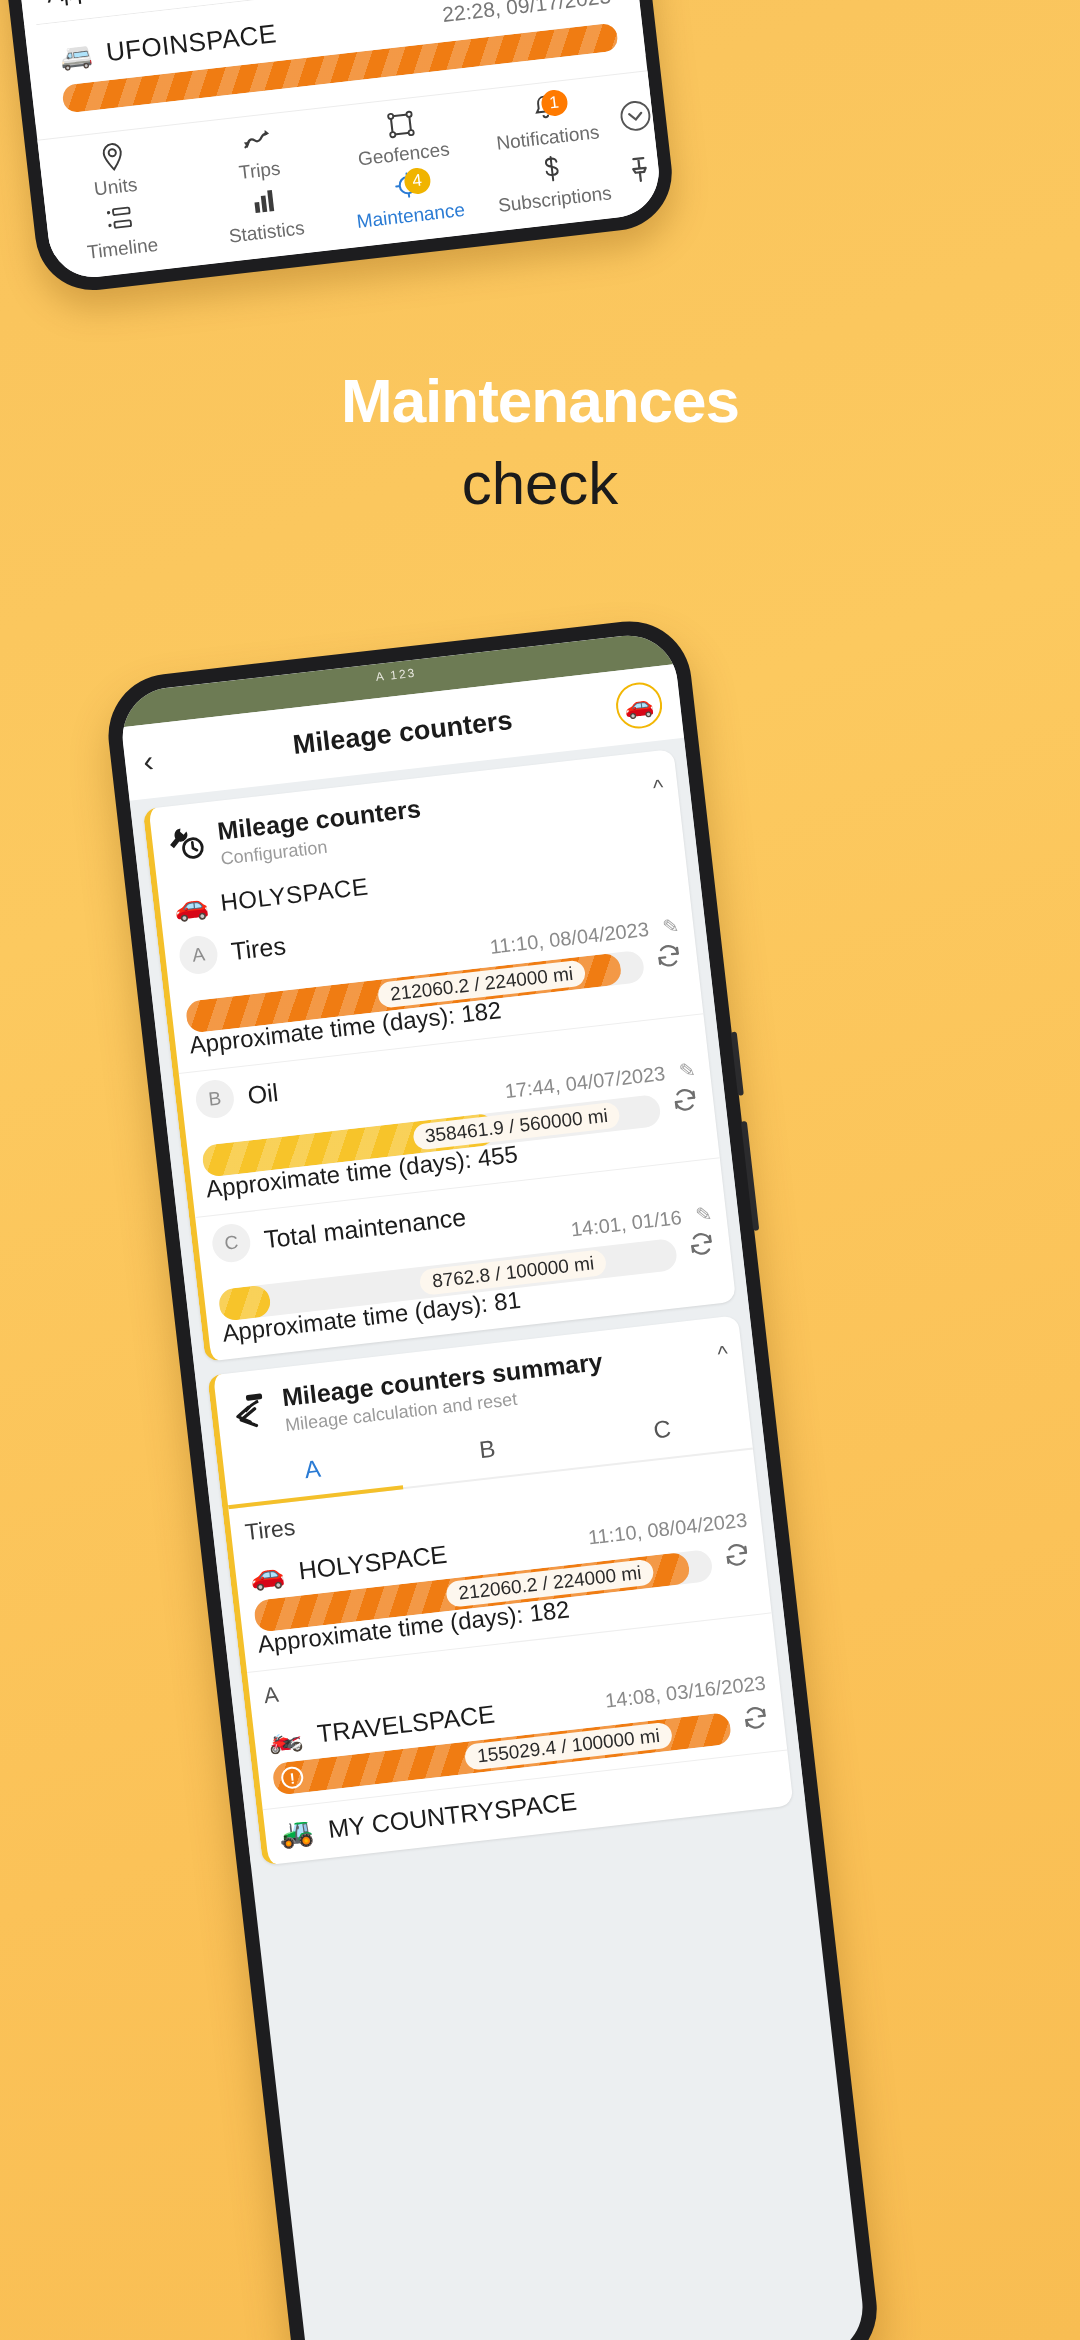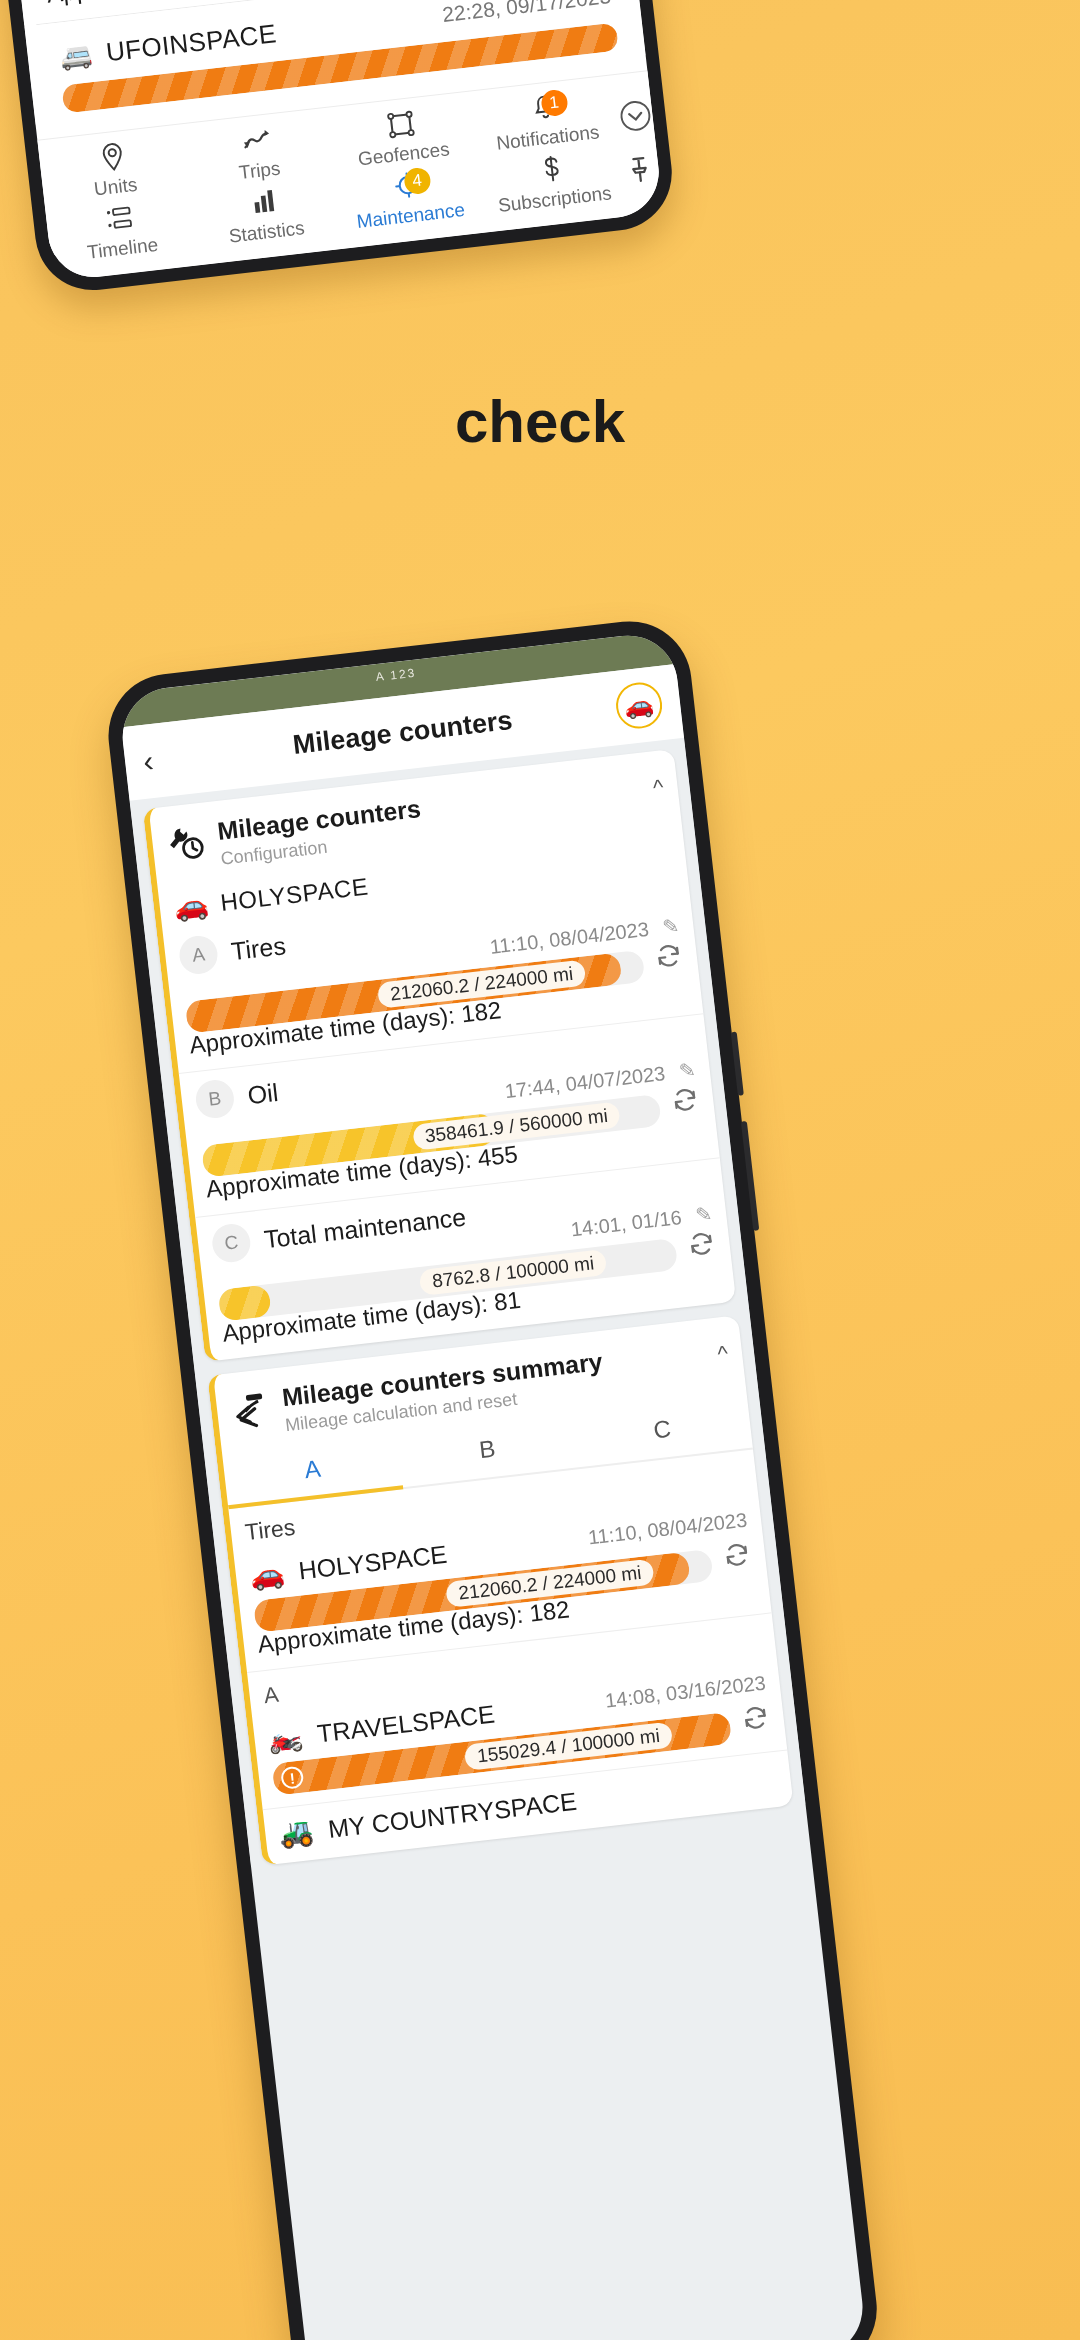--- a/index.html
+++ b/index.html
@@ -14,21 +14,21 @@
   
   #headline{
     position:absolute; left:0; right:0; top:370px;
     text-align:center; color:#fff;
   }
   #headline .l1{
     display:block; font-size:62px; font-weight:bold; letter-spacing:-1px;
     line-height:1.0; color:#ffffff;
   }
   #headline .l2{
-    display:block; font-size:60px; font-weight:700; color:#1b1b1b;
+    display:block; font-size:60px; font-weight:400; color:#1b1b1b;
     margin-top:22px; line-height:1.0;
   }
 
   
   #phone-top{
     position:absolute;
     left:40px; top:-560px;
     width:640px; height:820px;
     transform:rotate(-6.5deg);
     transform-origin:50% 100%;
@@ -187,20 +187,21 @@
   
   #phone-bot .fade{
     position:absolute; left:0; right:0; bottom:0; height:40px;
     background:linear-gradient(to bottom, rgba(236,239,241,0), rgba(236,239,241,0));
   }
 </style>
 </head>
 <body>
 
 <div id="headline">
+  <span class="l1">Maintenances</span>
   <span class="l2">check</span>
 </div>
 
 <div id="phone-top">
   <div class="frame"></div>
   <div class="screen">
 
     <div style="position:absolute;left:0;right:0;bottom:158px;">
 
       <div class="list-row">

